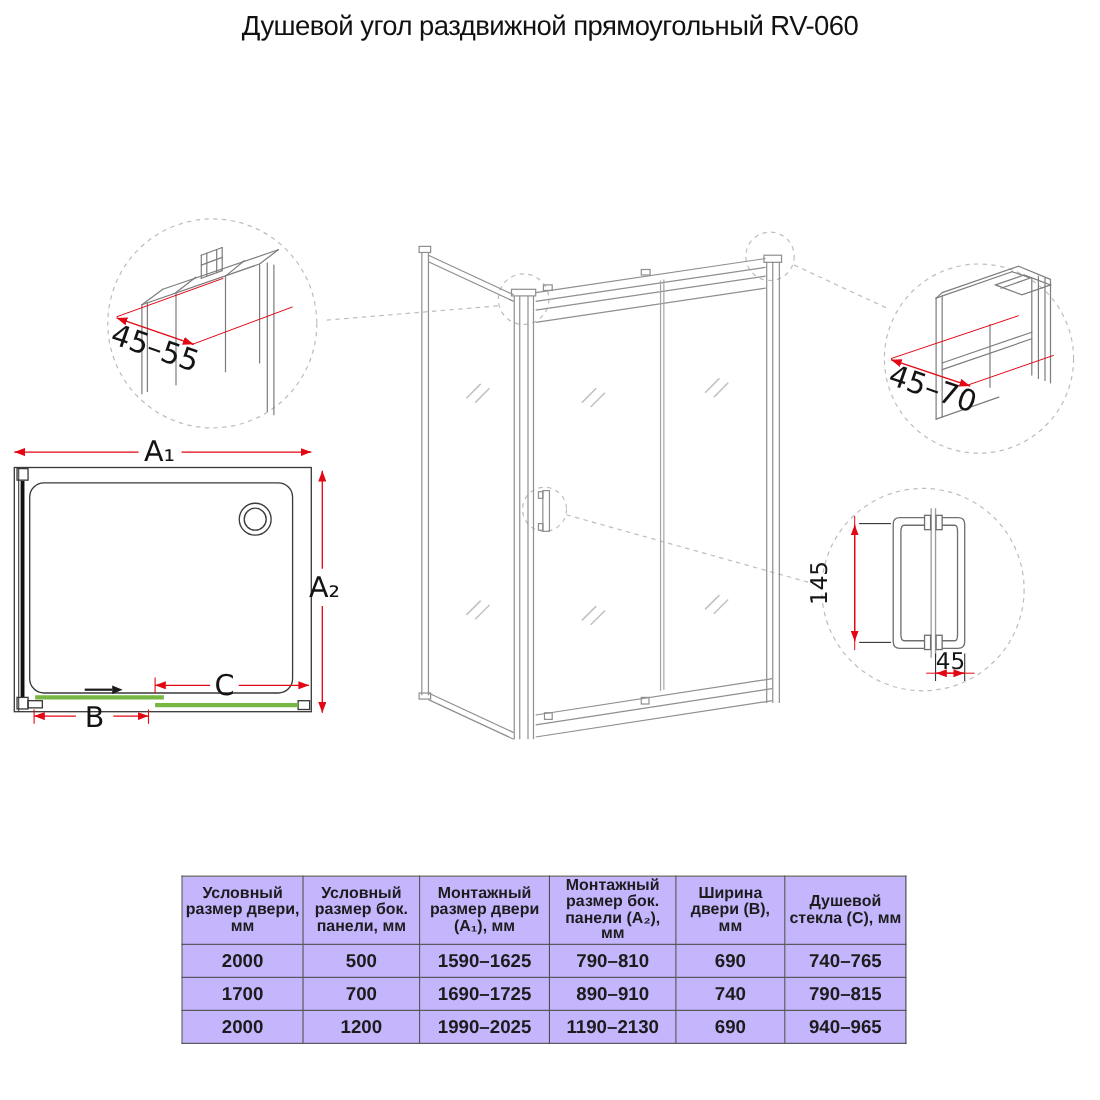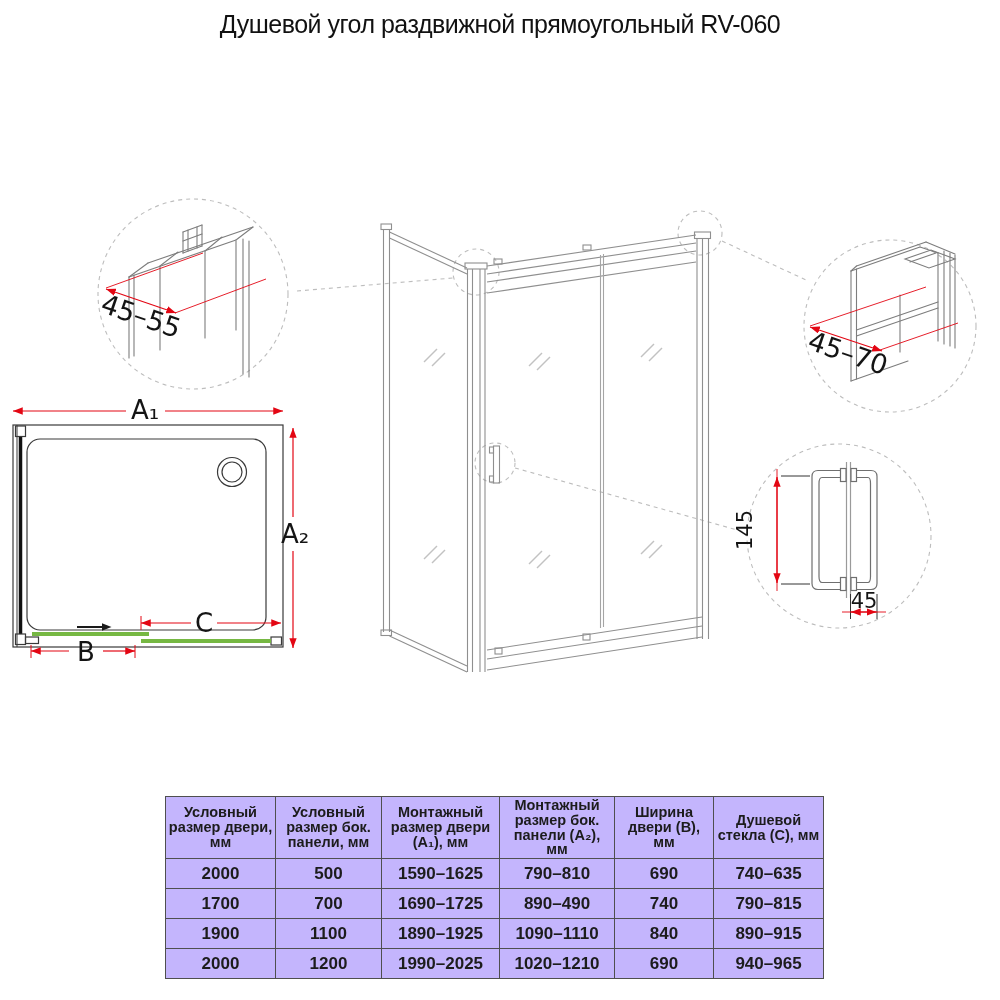--- a/index.html
+++ b/index.html
@@ -266,42 +266,34 @@
         <th>Душевой стекла (C), мм</th>
       </tr>
     </thead>
     <tbody>
         <tr>
           <td>2000</td>
           <td>500</td>
           <td>1590–1625</td>
           <td>790–810</td>
           <td>690</td>
-          <td>740–635</td>
+          <td>740–765</td>
         </tr>
         <tr>
           <td>1700</td>
           <td>700</td>
           <td>1690–1725</td>
-          <td>890–490</td>
+          <td>890–910</td>
           <td>740</td>
           <td>790–815</td>
-        </tr>
-        <tr>
-          <td>1900</td>
-          <td>1100</td>
-          <td>1890–1925</td>
-          <td>1090–1110</td>
-          <td>840</td>
-          <td>890–915</td>
         </tr>
         <tr>
           <td>2000</td>
           <td>1200</td>
           <td>1990–2025</td>
-          <td>1020–1210</td>
+          <td>1190–2130</td>
           <td>690</td>
           <td>940–965</td>
         </tr>
       </tbody>
   </table>
 
 </div>
 
 </body></html>

